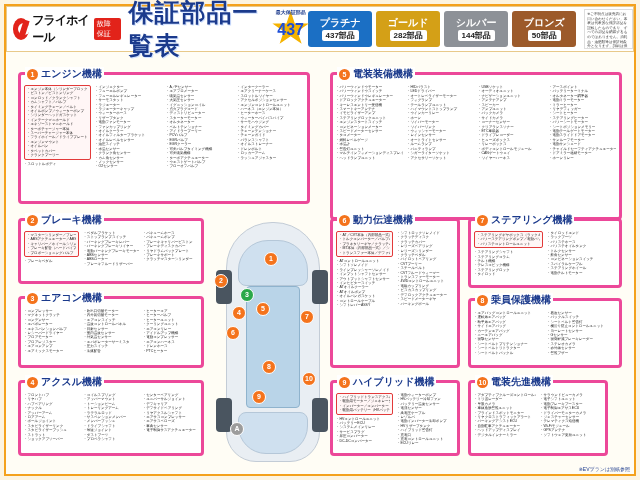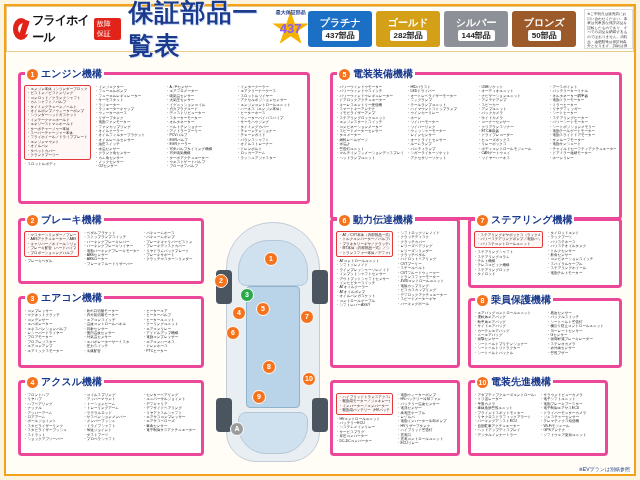--- a/index.html
+++ b/index.html
@@ -20,22 +20,22 @@
   .logo-mark:after{content:"";position:absolute;left:8px;top:2px;width:6px;height:18px;
              background:#e2231a;transform:rotate(18deg);}
   .logo-text{font-size:12px;font-weight:bold;color:#111;letter-spacing:-1px;}
   .logo-badge{font-size:7px;background:#e2231a;color:#fff;padding:1px 3px;margin-left:3px;
               border-radius:2px;}
   .main-title{font-size:25px;font-weight:bold;color:#1b3a8c;letter-spacing:1px;
               margin-left:8px;text-shadow:1px 1px 0 #cfe0ff;}
   .star{position:relative;width:40px;height:40px;margin-left:4px;}
   .star-shape{position:absolute;left:0;top:2px;width:38px;height:36px;background:#f5b301;
         clip-path:polygon(50% 0%,61% 35%,98% 35%,68% 57%,79% 91%,50% 70%,21% 91%,32% 57%,2% 35%,39% 35%);}
-  .star-num{position:absolute;left:0;top:12px;width:38px;text-align:center;font-size:13px;
-        font-weight:bold;color:#8b5cf6;}
+  .star-num{position:absolute;left:0;top:12px;width:38px;text-align:center;font-size:16px;
+        font-weight:bold;color:#1d4ed8;}
   .star-top{position:absolute;left:0;top:0px;width:38px;text-align:center;font-size:5px;
         color:#1b3a8c;font-weight:bold;}
   .plans{display:flex;margin-left:6px;}
   .plan{width:64px;height:36px;border-radius:3px;margin-right:4px;
         display:flex;flex-direction:column;align-items:center;justify-content:center;
         box-sizing:border-box;}
   .plan .pname{font-size:10px;font-weight:bold;color:#fff;line-height:11px;}
   .plan .pcount{background:#fff;color:#222;font-size:8px;font-weight:bold;
         border-radius:2px;padding:0 4px;margin-top:2px;}
   .p-plat{background:#1b6fc4;}
@@ -483,20 +483,24 @@
         <div>・ヨーレートセンサー</div>
         <div>・Gセンサー</div>
         <div>・衝突軽減ブレーキレーダー</div>
         <div>・ステレオカメラ</div>
         <div>・赤外線センサー</div>
         <div>・警報ブザー</div>
       </div>
   </div>
 
   <div class="panel" style="left:330px;top:380px;width:130px;height:76px;">
+    <div class="panel-title">
+      <span class="pt-num">9</span>
+      <span class="pt-label">ハイブリッド機構</span>
+    </div>
     <div class="plist" style="column-count:2;">
         <div class="redbox">
           <div>・ハイブリッドトランスアクスル本体</div>
           <div>・駆動用モーター／ジェネレーター</div>
           <div>・インバーター／コンバーター</div>
           <div>・駆動用バッテリー（HVバッテリー）</div>
         </div>
         <div>・HVコントロールユニット</div>
         <div>・バッテリーECU</div>
         <div>・システムメインリレー</div>

